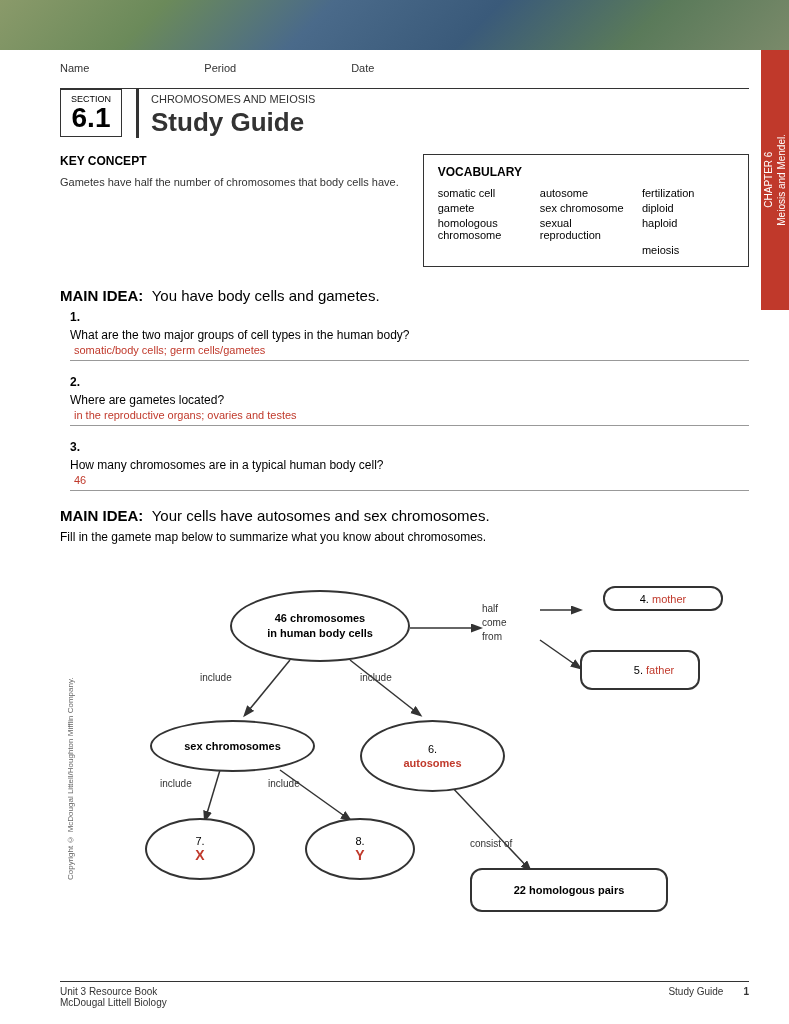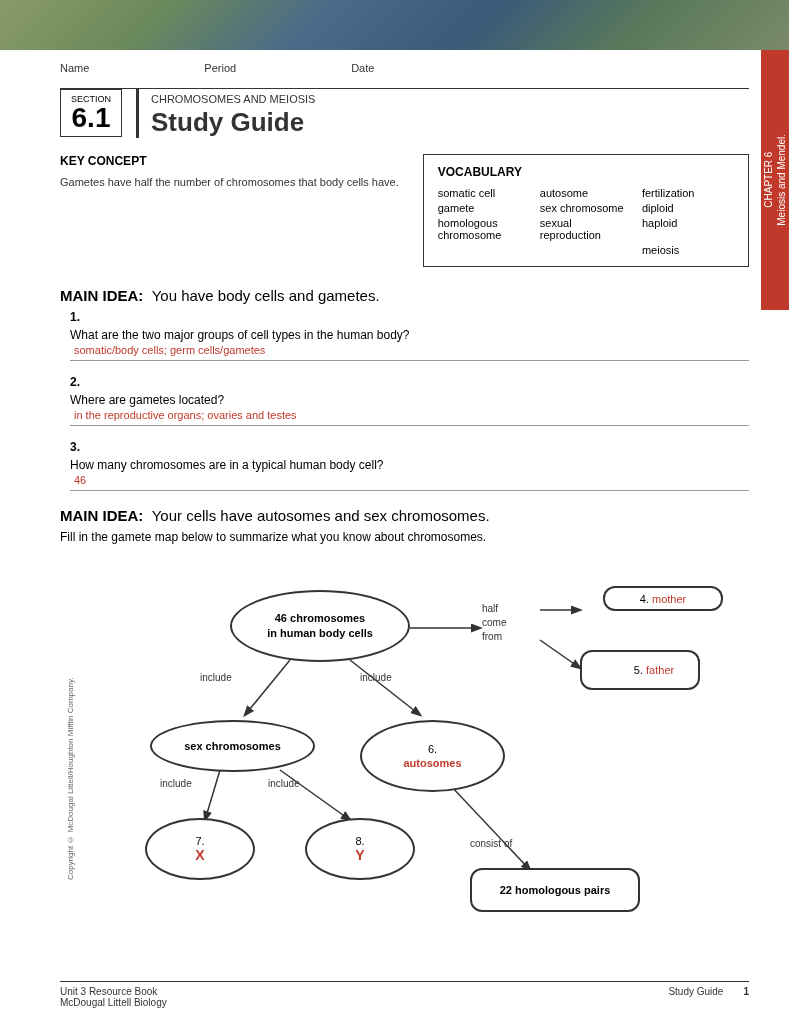--- a/index.html
+++ b/index.html
@@ -409,21 +409,21 @@
           <span style="font-size:14px; font-weight:bold; color:#c0392b;">X</span>
         </div>
 
         <div class="node node-ellipse" style="left:215px; top:258px; width:110px; height:62px; flex-direction:column;">
           <span style="font-size:11px;">8.</span>
           <span style="font-size:14px; font-weight:bold; color:#c0392b;">Y</span>
         </div>
 
         <div class="arrow-label" style="left:380px; top:278px;">consist of</div>
 
-        <div class="node node-rounded" style="left:380px; top:308px; width:170px; height:44px;">
+        <div class="node node-rounded" style="left:380px; top:308px; width:198px; height:44px;">
           <span style="font-size:11px; font-weight:bold;">22 homologous pairs</span>
         </div>
 
       </div>
     </div>
   </div>
 
 </div>
 
 <div class="footer">

